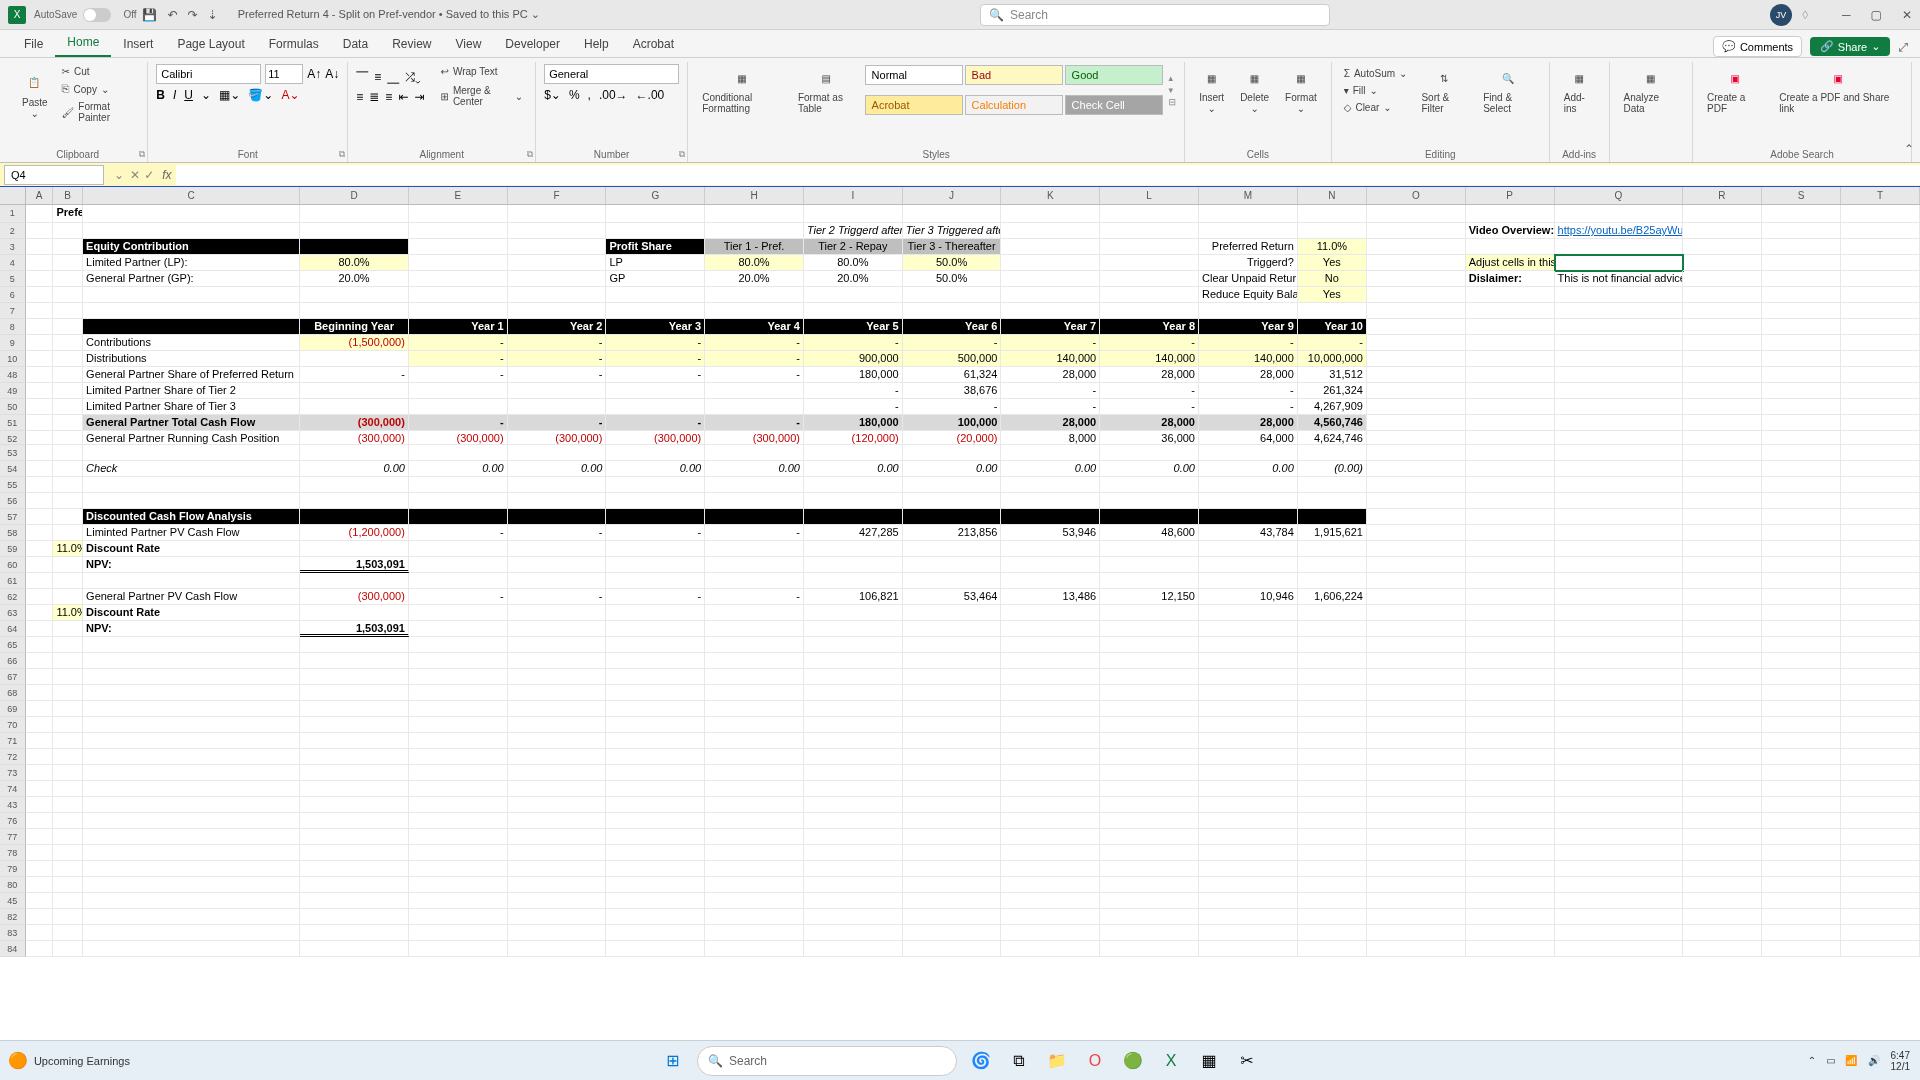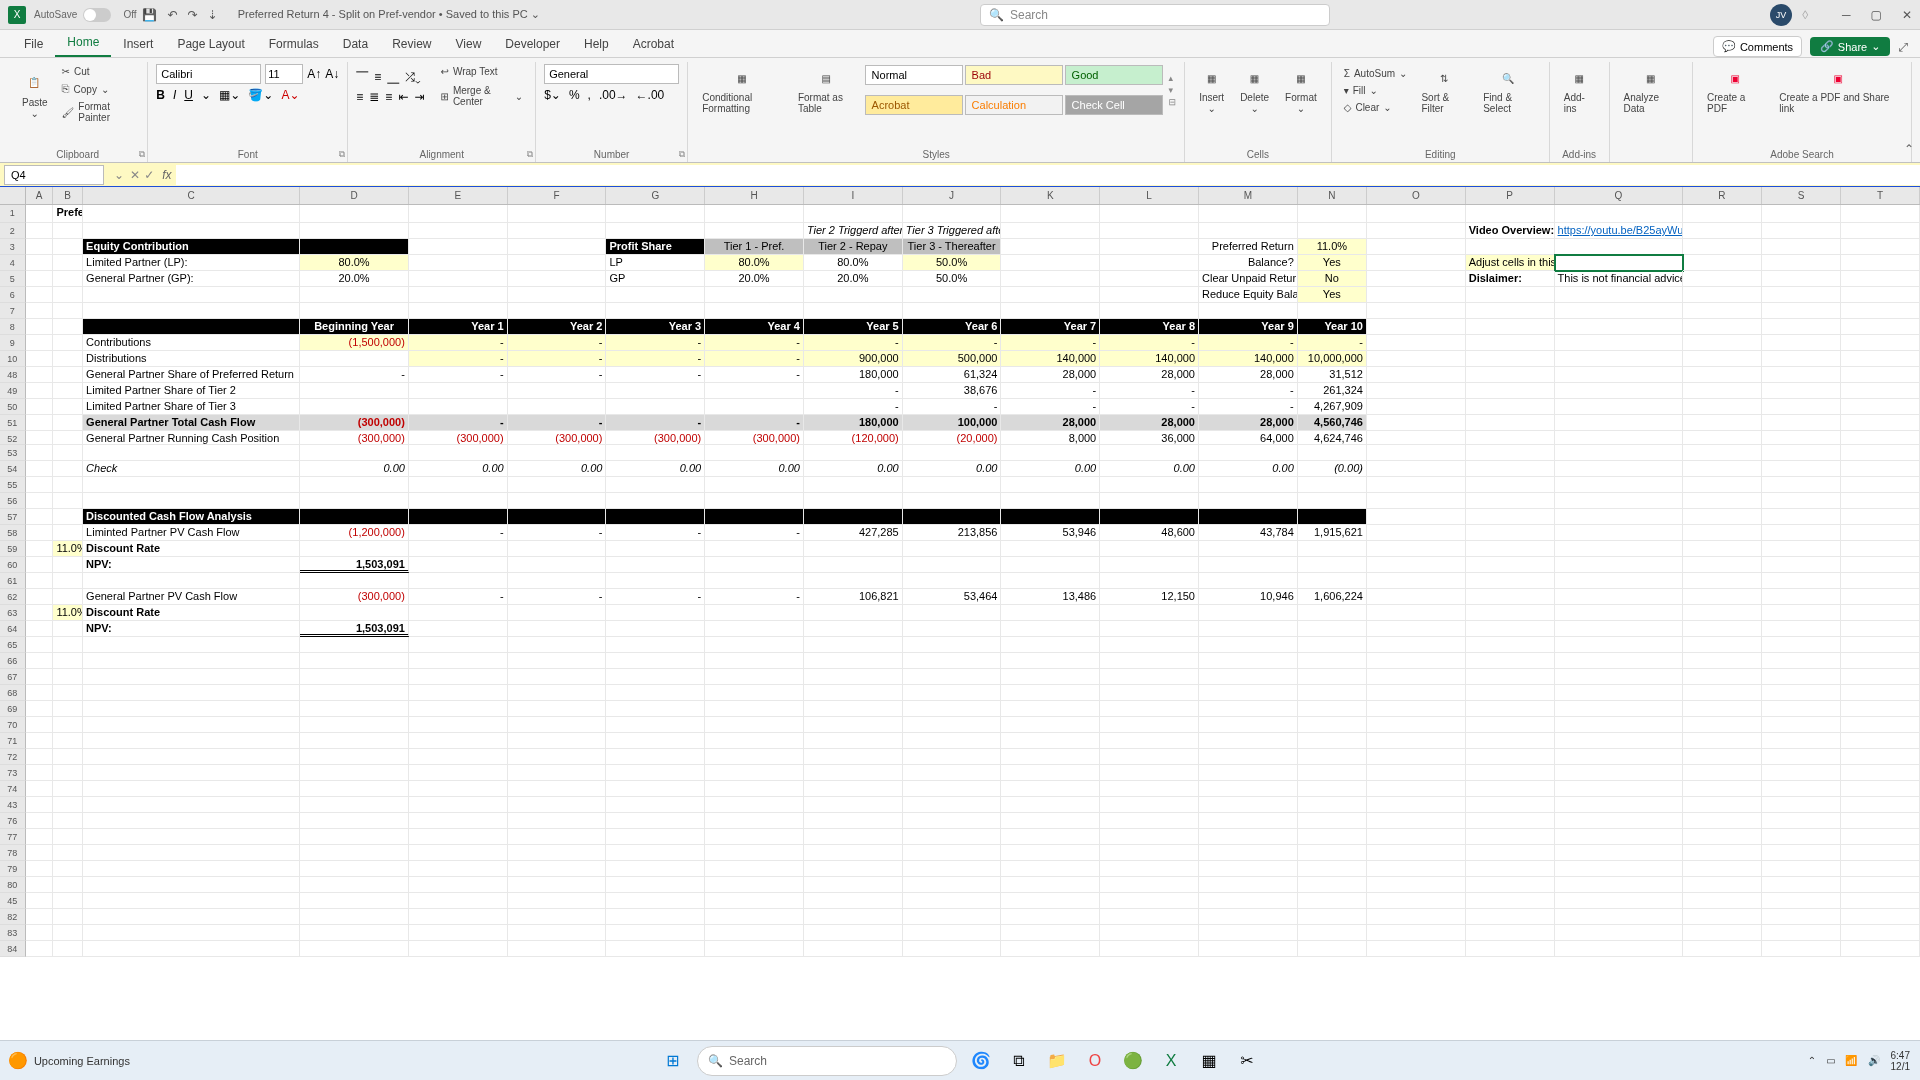--- a/index.html
+++ b/index.html
@@ -430,21 +430,21 @@
         <div class="c" style="width: 220px;">Limited Partner (LP):</div>
         <div class="c bgyellow center" style="width: 110px;">80.0%</div>
         <div class="c" style="width: 100px;"></div>
         <div class="c" style="width: 100px;"></div>
         <div class="c" style="width: 100px;">LP</div>
         <div class="c bgyellow center" style="width: 100px;">80.0%</div>
         <div class="c center" style="width: 100px;">80.0%</div>
         <div class="c bgyellow center" style="width: 100px;">50.0%</div>
         <div class="c" style="width: 100px;"></div>
         <div class="c" style="width: 100px;"></div>
-        <div class="c right" style="width: 100px;">Balance?</div>
+        <div class="c right" style="width: 100px;">Triggerd?</div>
         <div class="c bgyellow center" style="width: 70px;">Yes</div>
         <div class="c" style="width: 100px;"></div>
         <div class="c bgyellow" style="width: 90px;">Adjust cells in this shade.</div>
         <div class="c selcell" style="width: 130px;"></div>
         <div class="c" style="width: 80px;"></div>
         <div class="c" style="width: 80px;"></div>
         <div class="c" style="width: 80px;"></div>
       </div>
       <div class="r">
         <div class="rh">5</div>

